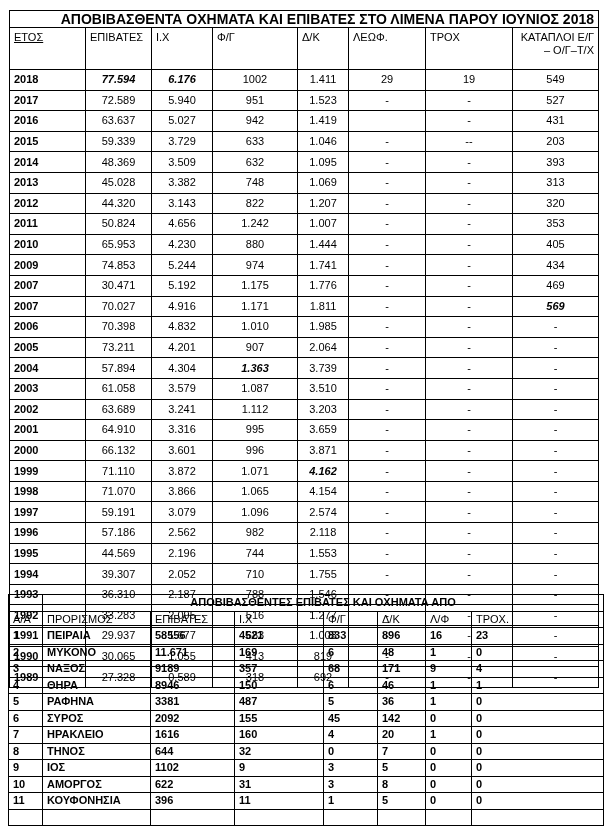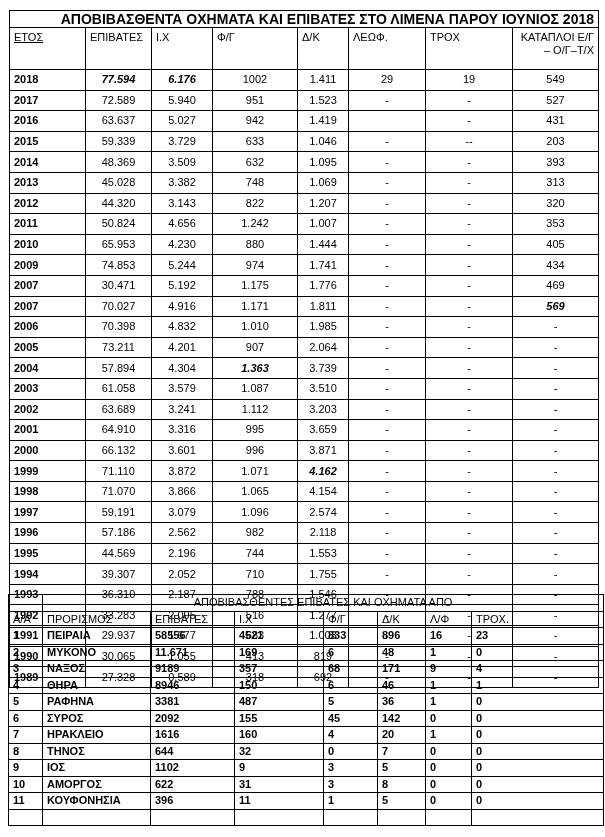--- a/index.html
+++ b/index.html
@@ -10,21 +10,21 @@
   #t1 td { height: 19.6px; padding-top: 0; padding-bottom: 0; }
   #t1 tr.title td { height: 16px; text-align: right; font-weight: bold; font-size: 14px; }
   #t1 tr.head td { height: 38px; vertical-align: top; padding-top: 3px; }
   #t1 tr.head td.c { text-align: right; }
   #t1 td.year { font-weight: bold; }
   #t1 td.num { text-align: center; }
   #t1 td.emph { font-weight: bold; font-style: italic; }
   #t2 { left: 8px; top: 594px; width: 595px; }
   #t2 td { height: 15.5px; font-weight: bold; font-size: 11px; }
   #t2 tr.head td { font-weight: normal; }
-  #t2 tr.title td { font-weight: normal; text-align: center; }
+  #t2 tr.title td { font-weight: bold; text-align: center; }
   #t2 td.dest { font-weight: bold; margin-left: 32px; }
 </style>
 </head>
 <body>
 
 <table id="t1">
   <colgroup>
     <col style="width:76px">
       <col style="width:66px">
       <col style="width:61px">

